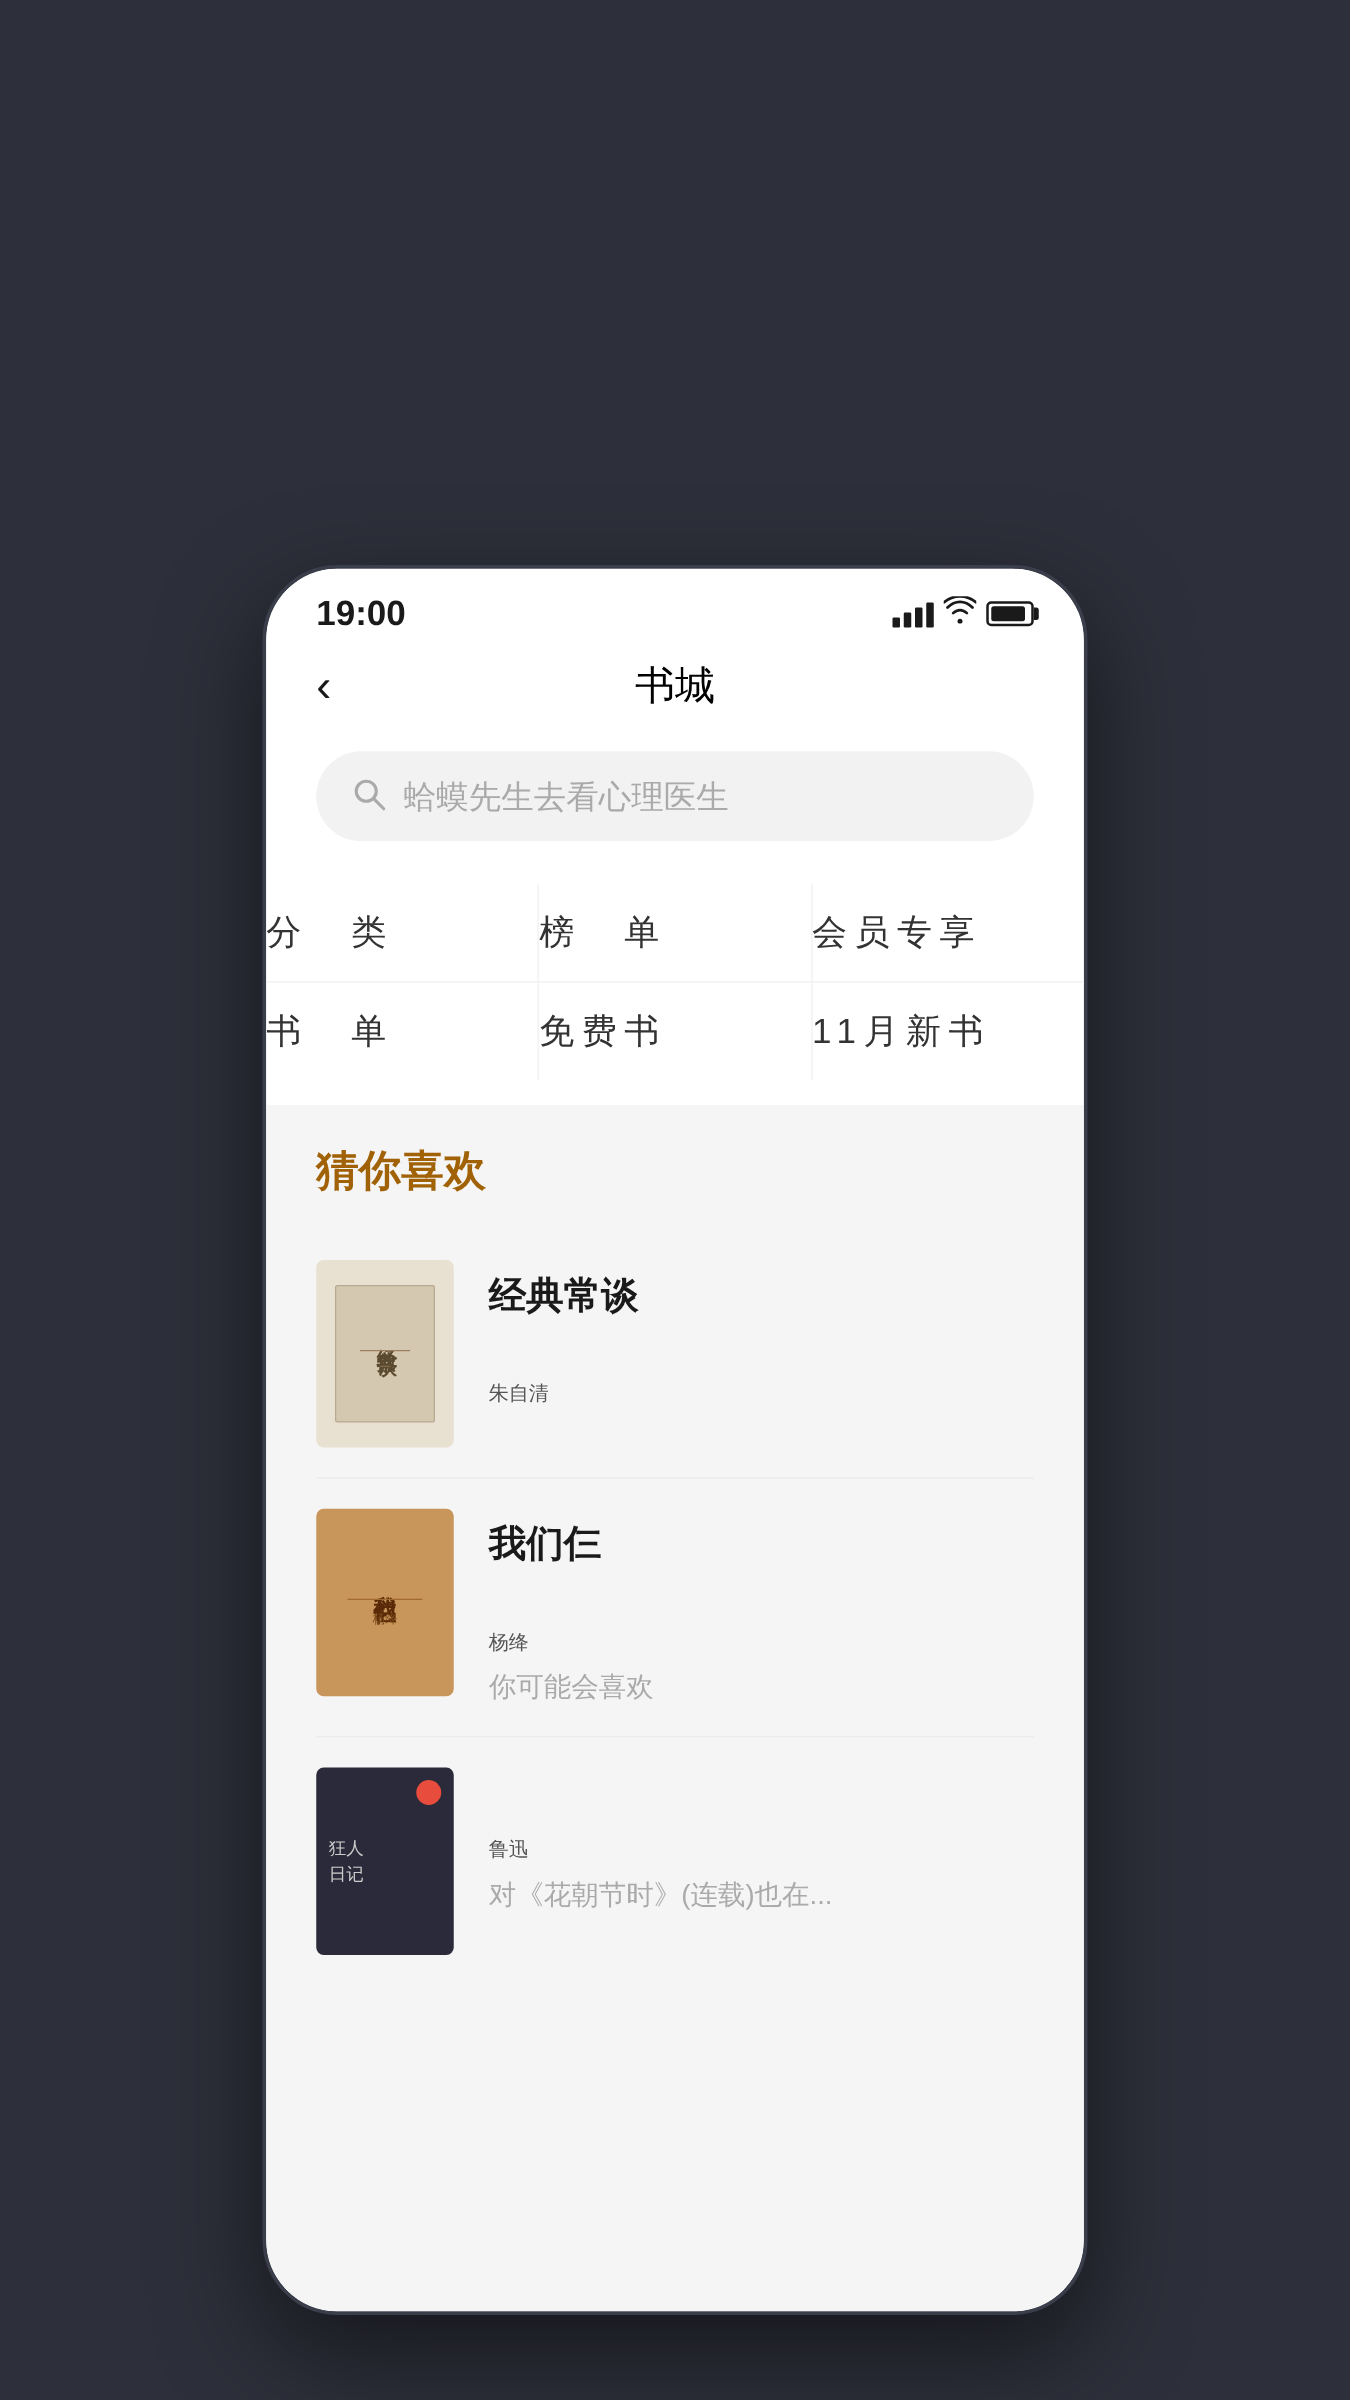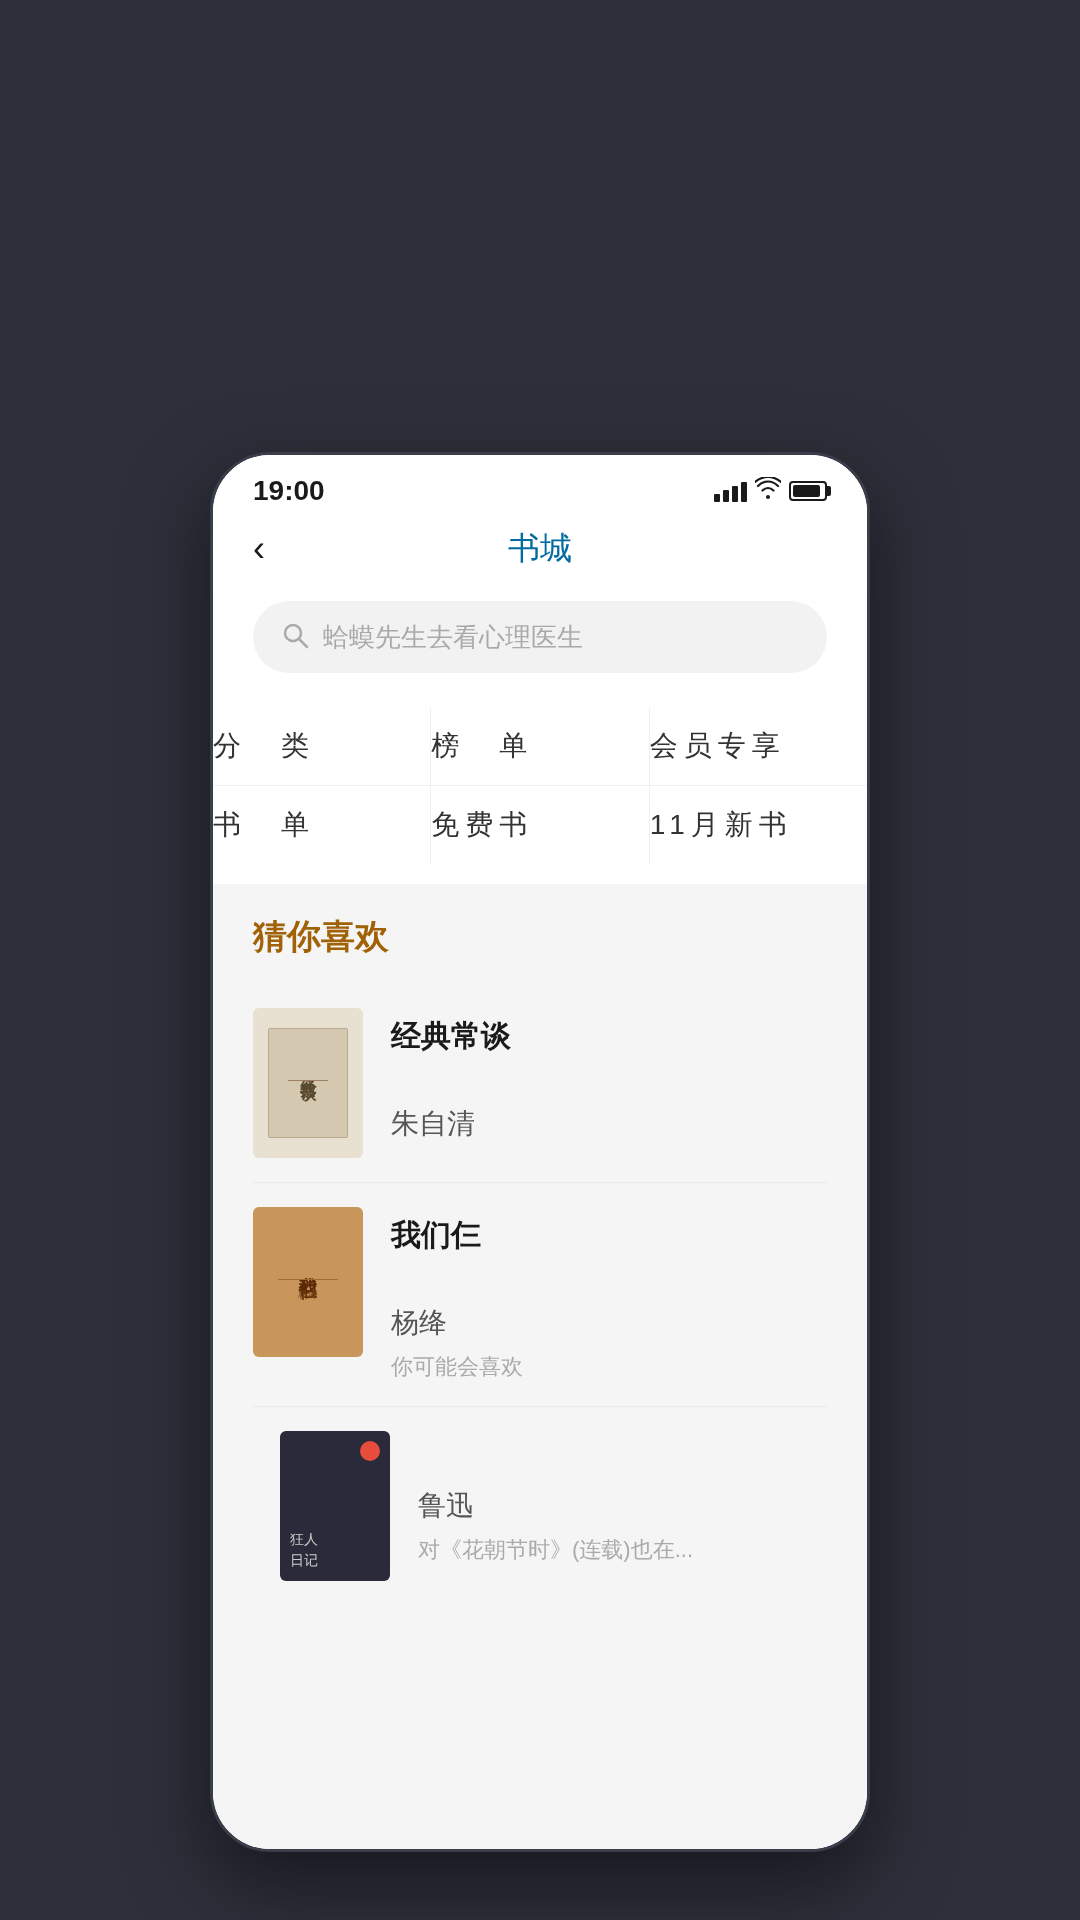--- a/index.html
+++ b/index.html
@@ -159,21 +159,21 @@
       left: 40px;
       font-size: 36px;
       color: #1a1a1a;
       cursor: pointer;
       font-weight: 300;
     }
 
     .nav-title {
       font-size: 32px;
       font-weight: 500;
-      color: #0369a1;
+      color: #000000;
     }
 
     
     .search-container {
       padding: 10px 40px 24px;
       background: white;
       flex-shrink: 0;
     }
 
     .search-bar {
@@ -296,25 +296,24 @@
       background: #c8955a;
       display: flex;
       align-items: center;
       justify-content: center;
     }
 
     
     .cover-3 {
       background: #2a2a3a;
       display: flex;
-      align-items: flex-end;
+      align-items: center;
       justify-content: flex-start;
       padding: 10px;
       position: relative;
-      margin-left: 27px;
     }
 
     .cover-3-red-dot {
       width: 20px;
       height: 20px;
       background: #e74c3c;
       border-radius: 50%;
       position: absolute;
       top: 10px;
       right: 10px;
@@ -332,21 +331,21 @@
     }
 
     .book-title {
       font-size: 30px;
       font-weight: 600;
       color: #1a1a1a;
       margin-bottom: 10px;
     }
 
     .book-author {
-      font-size: 28px;
+      font-size: 16px;
       color: #555555;
       margin-bottom: 10px;
       margin-top: 48px;
     }
 
     .book-desc {
       font-size: 22px;
       color: #aaaaaa;
     }
   </style>

